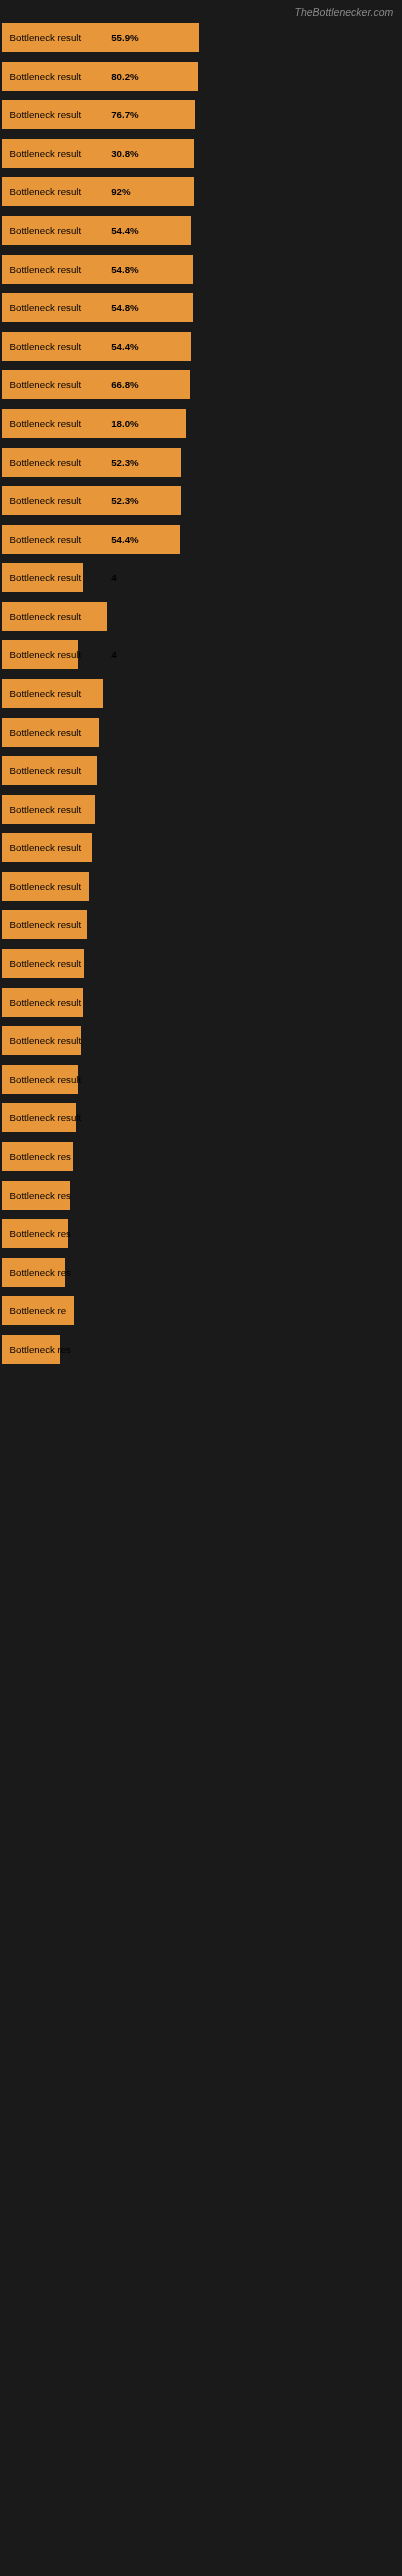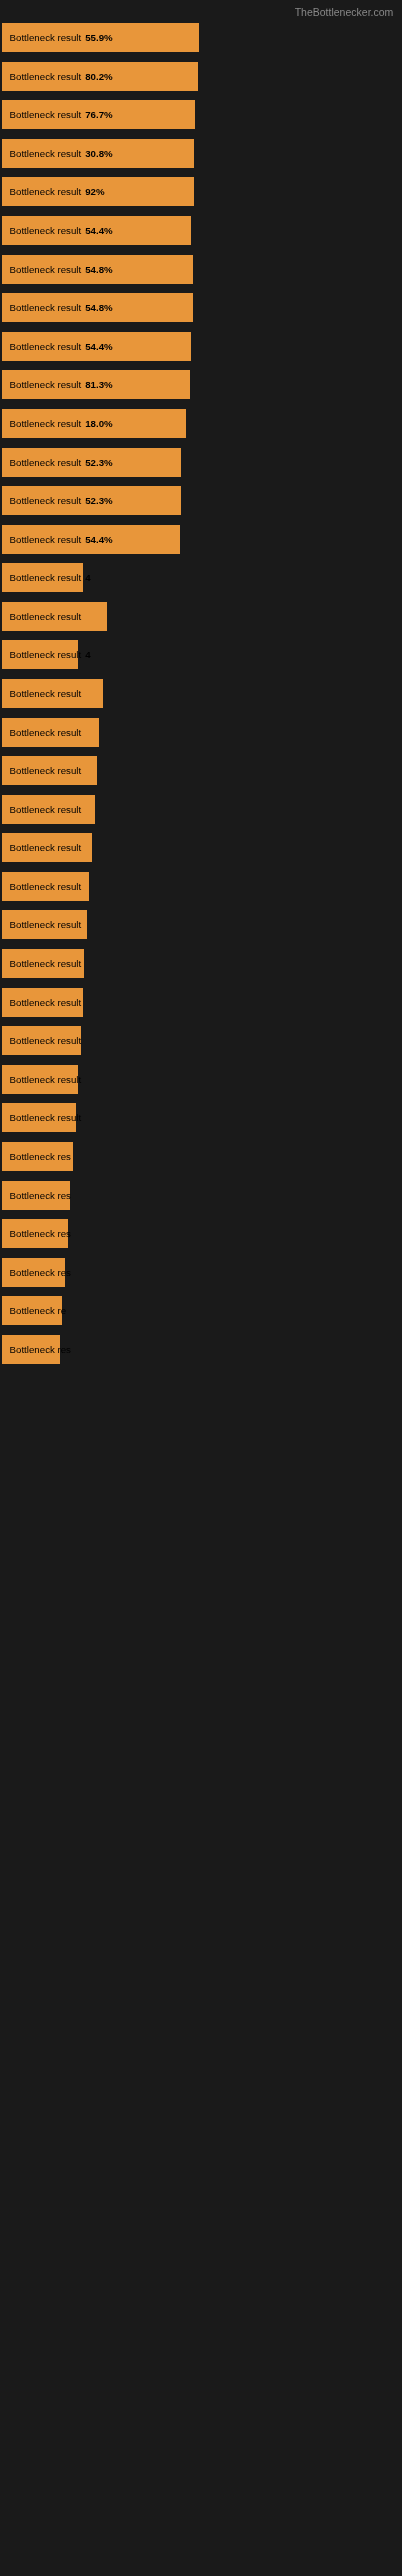--- a/index.html
+++ b/index.html
@@ -12,41 +12,43 @@
       font-family: Arial, sans-serif;
       width: 403px;
       min-height: 2576px;
     }
     .header {
       background: #1a1a1a;
       text-align: right;
       padding: 6.4px 9.7px 3.2px 0;
       color: #888;
       font-size: 10.5px;
+      font-style: italic;
     }
     .bar {
       height: 29px;
       background: #e8963a;
       display: flex;
       align-items: center;
       padding-left: 4.8px;
       min-width: 32px;
+      gap: 15px;
     }
     .bar-label {
       color: #000;
       font-size: 9.7px;
       font-weight: normal;
       white-space: nowrap;
       padding-left: 3.2px;
     }
     .bar-value {
       color: #000;
       font-size: 9.7px;
       font-weight: bold;
-      margin-left: 4px;
+      margin-left: 15px;
       white-space: nowrap;
     }
     .row-gap {
       height: 6.4px;
       background: #1a1a1a;
     }
     .bar-wrapper {
       padding: 1.6px 0 1.6px 1.6px;
       background: #1a1a1a;
     }
@@ -118,21 +120,21 @@
     <div class="bar-wrapper">
       <div class="bar" style="width: 189px;">
         <span class="bar-label">Bottleneck result</span>
         <span class="bar-value">54.4%</span>
       </div>
     </div>
     <div class="row-gap"></div>
     <div class="bar-wrapper">
       <div class="bar" style="width: 188px;">
         <span class="bar-label">Bottleneck result</span>
-        <span class="bar-value">81.3%</span>
+        <span class="bar-value">66.8%</span>
       </div>
     </div>
     <div class="row-gap"></div>
     <div class="bar-wrapper">
       <div class="bar" style="width: 184px;">
         <span class="bar-label">Bottleneck result</span>
         <span class="bar-value">18.0%</span>
       </div>
     </div>
     <div class="row-gap"></div>
@@ -267,21 +269,21 @@
       </div>
     </div>
     <div class="row-gap"></div>
     <div class="bar-wrapper">
       <div class="bar" style="width: 63px;">
         <span class="bar-label">Bottleneck res</span>
       </div>
     </div>
     <div class="row-gap"></div>
     <div class="bar-wrapper">
-      <div class="bar" style="width: 60px;">
+      <div class="bar" style="width: 72px;">
         <span class="bar-label">Bottleneck re</span>
       </div>
     </div>
     <div class="row-gap"></div>
     <div class="bar-wrapper">
       <div class="bar" style="width: 58px;">
         <span class="bar-label">Bottleneck res</span>
       </div>
     </div>
     <div class="row-gap"></div>

